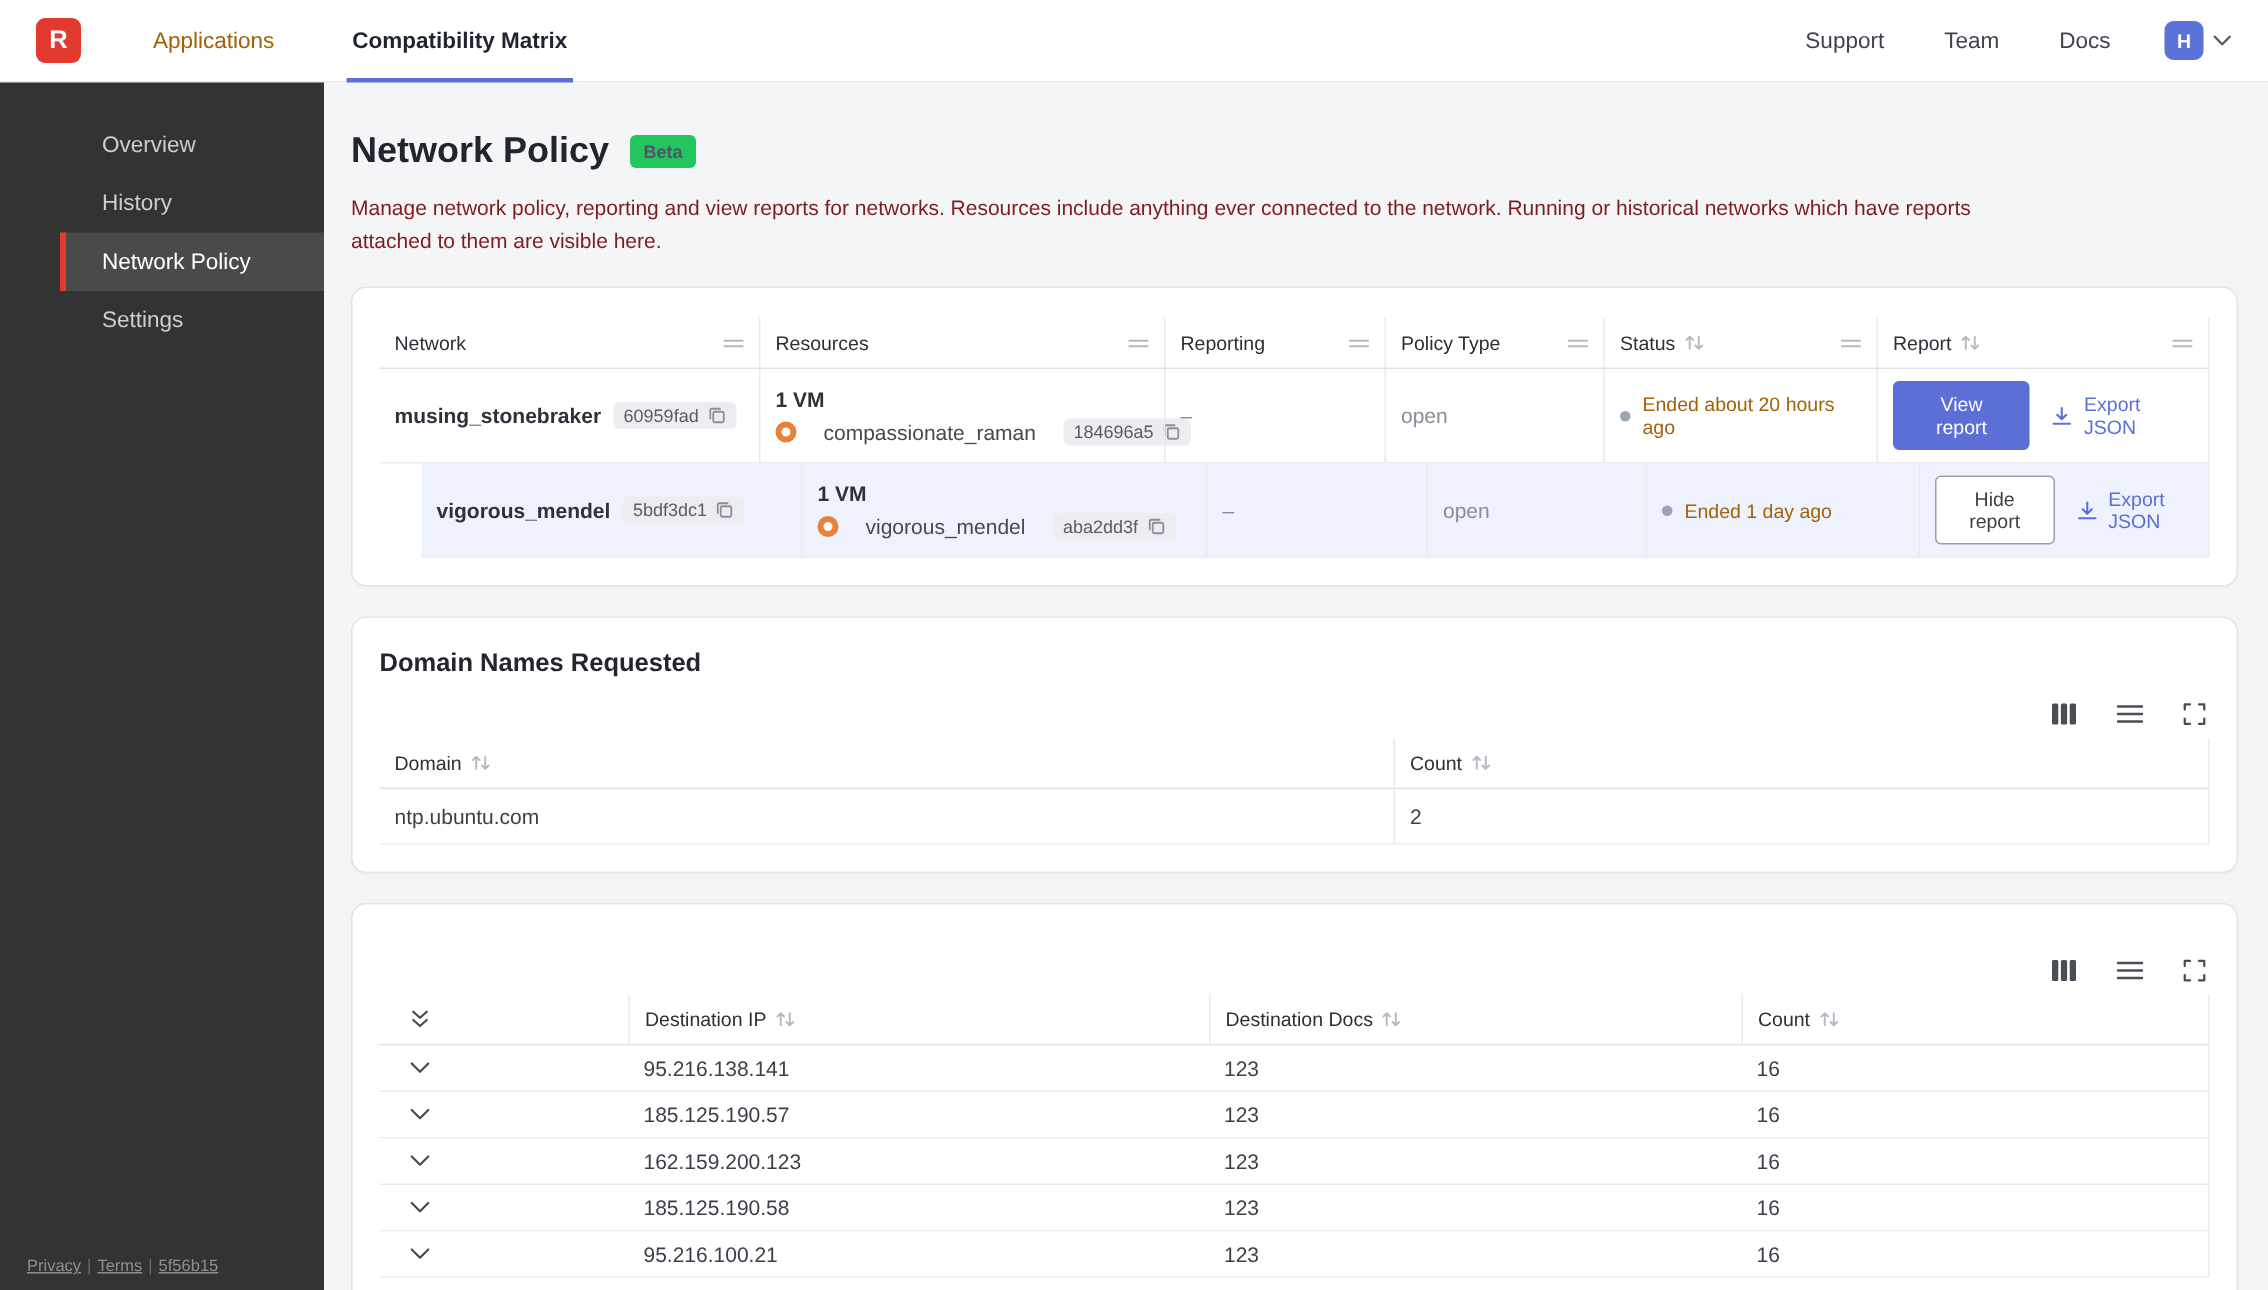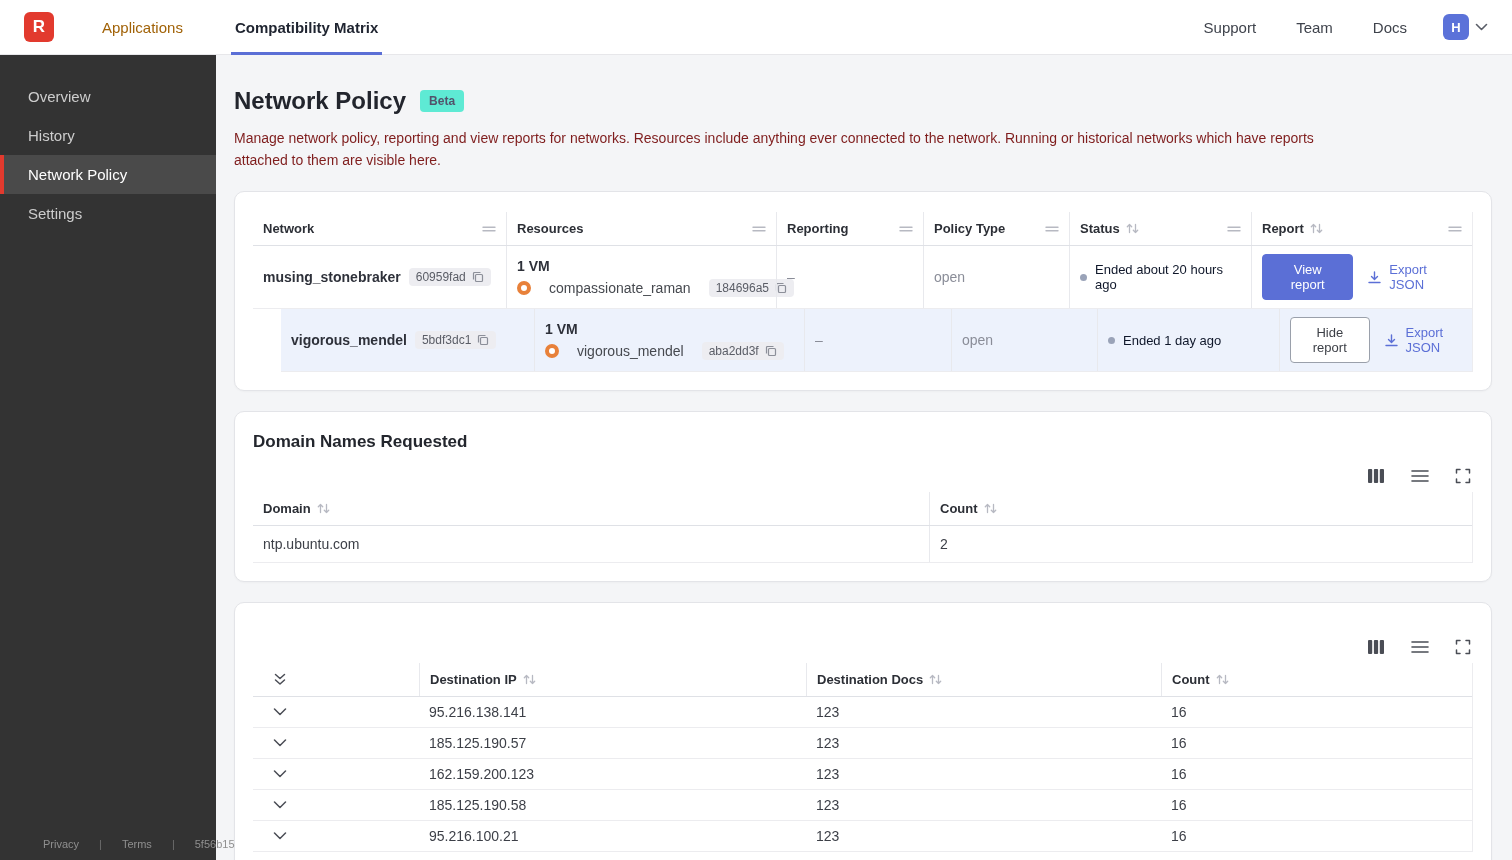--- a/index.html
+++ b/index.html
@@ -12,63 +12,63 @@
   .logo { width:30px; height:30px; border-radius:6px; background:#e23a2e; color:#fff; font-weight:bold; font-size:17px; display:flex; align-items:center; justify-content:center; cursor:pointer; }
   .nav-item { position:relative; display:flex; align-items:center; height:55px; padding:0 4px; margin-left:44px; font-size:15px; color:#a16207; cursor:pointer; text-decoration:none; }
   .nav-item.active { color:#1f2430; font-weight:700; }
   .nav-item.active::after { content:""; position:absolute; left:0; right:0; bottom:0; height:3px; background:#5b6fd6; }
   .nav-link { margin-left:40px; font-size:15px; color:#3f434c; cursor:pointer; text-decoration:none; }
   .avatar-wrap { display:flex; align-items:center; margin-left:36px; gap:6px; }
   .avatar { width:26px; height:26px; border-radius:6px; background:#5b72d9; color:#fff; font-size:13px; font-weight:700; display:flex; align-items:center; justify-content:center; cursor:pointer; }
 
   
   .shell { display:flex; height:805px; }
-  .sidebar { width:216px; background:#333333; position:relative; flex:none; }
+  .sidebar { width:216px; background:#333333; position:relative; flex:none;padding-left:40px; }
   .side-items { padding-top:22px; }
   .side-item { padding:11px 28px; font-size:15px; color:#cdcdcd; cursor:pointer; }
   .side-item.active { background:#4a4a4a; color:#fff; border-left:4px solid #e23a2e; padding-left:24px; }
-  .side-footer { position:absolute; bottom:10px; left:43px; font-size:11px; color:#8f8f8f; display:flex; align-items:center; gap:20px; }
+  .side-footer { position:absolute; bottom:10px; left:18px; font-size:11px; color:#8f8f8f; display:flex; align-items:center; gap:4px;text-decoration:underline; }
   .side-footer a { color:#8f8f8f; text-decoration:none; cursor:pointer; }
   .side-sep { color:#6d6d6d; }
 
   .main { flex:1; overflow:hidden; padding:24px 20px 0 18px; }
 
   
   .title-row { display:flex; align-items:center; gap:14px; margin-top:8px; }
   h1 { font-size:24px; font-weight:700; color:#22252d; }
-  .beta { background:#5eead4; color:#52526b; font-size:12px; font-weight:600; padding:4px 9px; border-radius:4px; }
+  .beta { background:#22c55e; color:#52526b; font-size:12px; font-weight:600; padding:4px 9px; border-radius:4px; }
   .desc { margin-top:13px; font-size:14px; line-height:1.55; color:#7f1d1d; max-width:1110px; }
 
   
   .card { background:#fff; border:1px solid #e3e4e8; border-radius:10px; box-shadow:0 1px 2px rgba(0,0,0,.03); padding:20px 18px 18px; margin-top:20px; }
   .card h2 { font-size:17px; font-weight:700; color:#23262d; }
   .toolbar { display:flex; justify-content:flex-end; align-items:center; gap:26px; margin:16px 2px 8px; }
   .tool-btn { cursor:pointer; display:flex; align-items:center; }
 
   
   .tbl { border-right:1px solid #ececef; }
   .thead { display:grid; border-bottom:1px solid #dfe1e6; }
-  .th { display:flex; align-items:center; gap:6px; padding:9px 10px; font-size:13px; font-weight:700; color:#2c2f36; cursor:pointer; }
+  .th { display:flex; align-items:center; gap:6px; padding:9px 10px; font-size:13px; font-weight:400; color:#2c2f36; cursor:pointer; }
   .trow { display:grid; border-bottom:1px solid #ececef; background:#fff; }
   .trow.hl { background:#edf2fc;margin-left:28px; }
   .td { display:flex; align-items:center; gap:8px; padding:8px 10px; font-size:14px; color:#3c3f47; min-height:0; }
 
   
   .g-net { grid-template-columns:253px 270px 147px 146px 182px 1fr; }
   .g-net .th + .th, .g-net .td + .td { border-left:1px solid #e8e9ed; }
   .cell-col { flex-direction:column; align-items:flex-start; justify-content:center; gap:5px; }
   .net-name { font-weight:700; font-size:14px; color:#2e313a; }
   .pill { display:inline-flex; align-items:center; gap:6px; background:#ededf1; border-radius:4px; padding:2px 7px; font-size:12px; color:#5a5d66; }
   .copy { cursor:pointer; display:inline-flex; }
   .vm-count { font-weight:600; color:#2e313a; font-size:14px; }
   .res-line { display:flex; align-items:center; gap:18px; font-size:14px; color:#46494f; }
   .vm-icon { width:14px; height:14px; border:4px solid #e8813a; border-radius:50%; background:#fff; flex:none; }
   .muted { color:#8a8d98; }
   .status-dot { width:7px; height:7px; border-radius:50%; background:#9aa3b8; flex:none; }
-  .status-txt { font-size:13px; color:#0f172a; }
+  .status-txt { font-size:13px; color:#a16207; }
   .btn-primary { background:#5b6fd6; border:1px solid #5b6fd6; color:#fff; font-size:13px; font-weight:500; padding:7px 13px; border-radius:4px; cursor:pointer; font-family:inherit; }
   .btn-outline { background:#fff; border:1px solid #9aa0ab; color:#3c3f46; font-size:13px; padding:7px 13px; border-radius:4px; cursor:pointer; font-family:inherit; }
   .export { display:inline-flex; align-items:center; gap:7px; color:#5b6fd6; font-size:13px; cursor:pointer; margin-left:6px; }
 
   
   .g-dom { grid-template-columns:676px 1fr; }
   .g-dom .th + .th, .g-dom .td + .td { border-left:1px solid #e8e9ed; }
   .g-dom .td { padding:10px 10px; }
 
   

